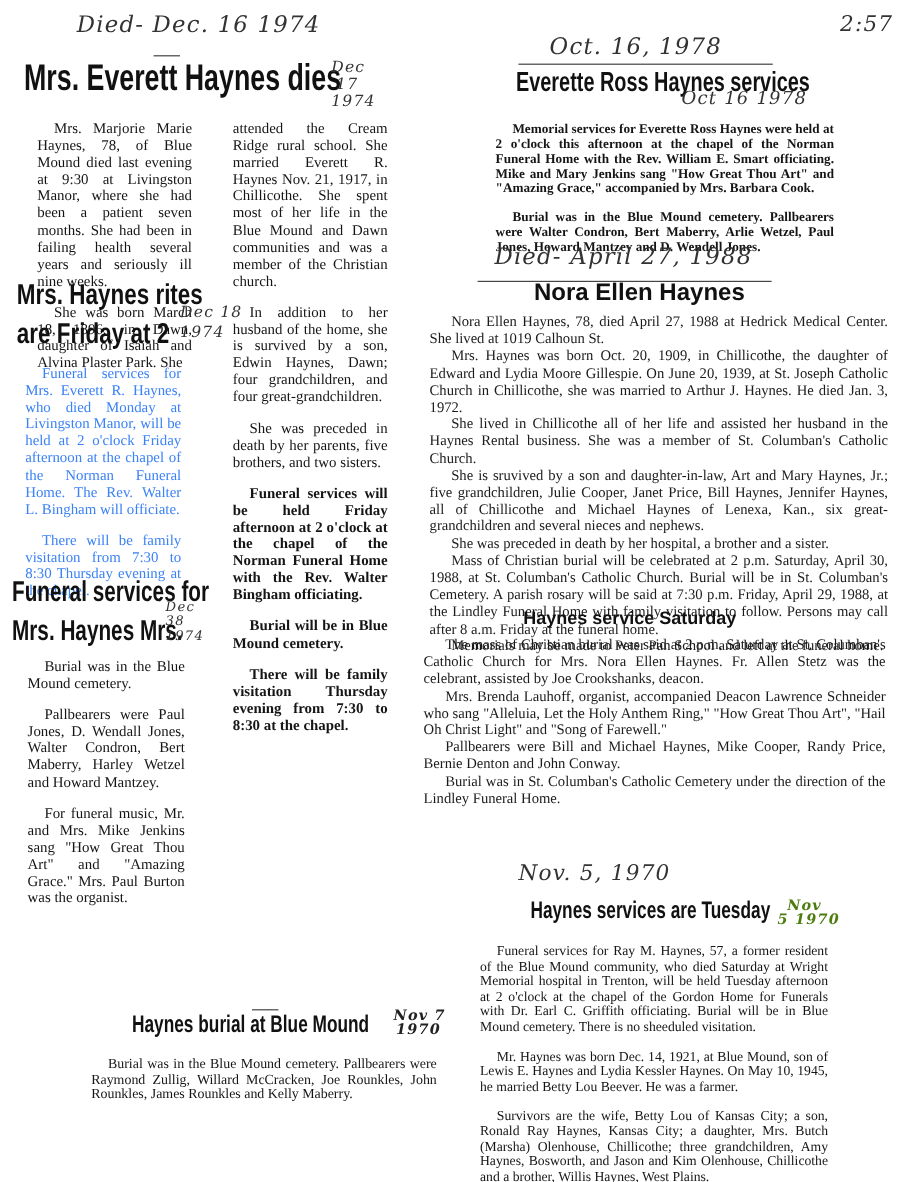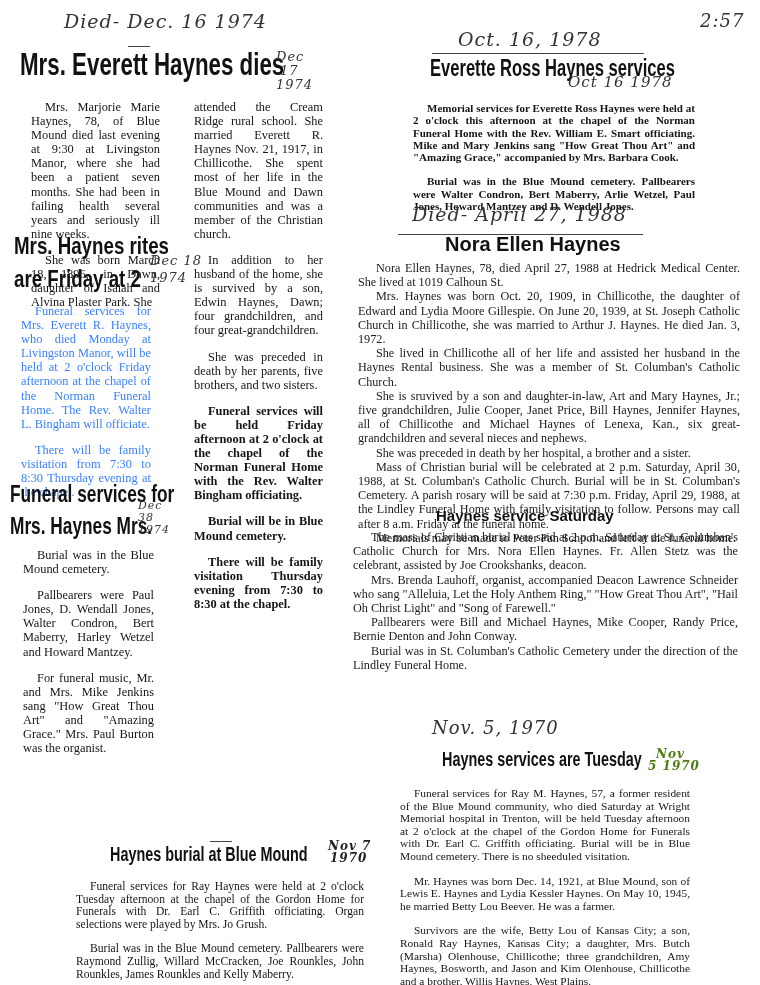--- a/index.html
+++ b/index.html
@@ -128,16 +128,15 @@
 </div>
 
 <div>
   <div class="rule" style="left:210px;top:841px;width:22px;"></div>
   <div class="abs hl cond" style="left:110px;top:843px;font-size:20px;">Haynes burial at Blue Mound</div>
   <div class="abs hand" style="left:328px;top:840px;font-size:12px;line-height:12px;font-weight:bold;color:#222;">
     <div>Nov 7</div>
     <div style="padding-left:2px;">1970</div>
   </div>
   <div class="abs body" style="left:64px;top:869px;width:312px;font-size:11.6px;line-height:12.6px;">
-    <p>Funeral services for Ray Haynes were held at 2 o'clock Tuesday afternoon at the chapel of the Gordon Home for Funerals with Dr. Earl C. Griffith officiating. Organ selections were played by Mrs. Jo Grush.</p>
     <p>Burial was in the Blue Mound cemetery. Pallbearers were Raymond Zullig, Willard McCracken, Joe Rounkles, John Rounkles, James Rounkles and Kelly Maberry.</p>
   </div>
 </div>
 
 </body></html>

